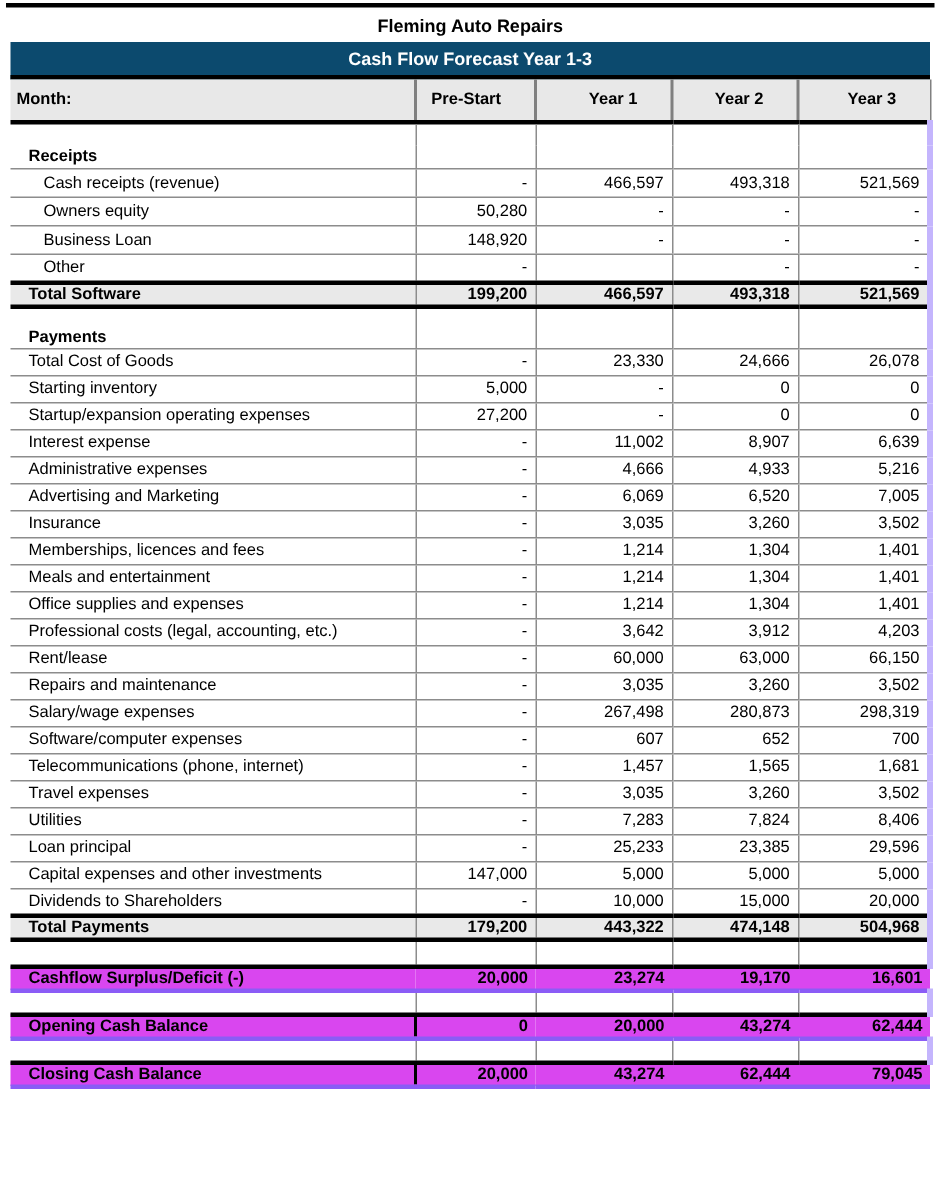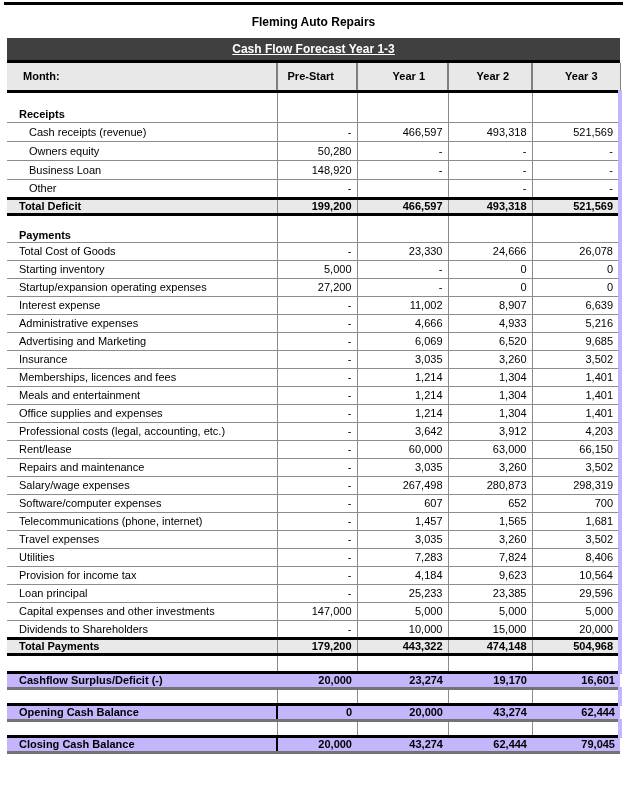--- a/index.html
+++ b/index.html
@@ -6,45 +6,44 @@
   html, body { background: #ffffff; }
   body {
     width: 626px; height: 802px;
     font-family: "Liberation Sans", sans-serif;
     color: #000;
     overflow: hidden;
   }
   .sheet { width: 613px; margin: 2px 0 0 7px; }
   .top-bar { height: 3px; background: #000; margin-left: -3px; width: 619px; }
   .title-row {
-    height: 33px; display: flex; align-items: center; justify-content: center;
+    height: 23px; display: flex; align-items: center; justify-content: center;
     font-weight: bold; font-size: 12px;
   }
   .banner {
     height: 25px; display: flex; align-items: center; justify-content: center;
     font-weight: bold; font-size: 12px; color: #fff;
-    background: #404040;
+    background: #0c4a6e;
     border-bottom: 3px solid #000;
-    text-decoration: underline;
   }
   table.cf {
     border-collapse: collapse; table-layout: fixed;
     width: 613px; font-size: 11px;
   }
   col.c-label { width: 270px; }
   col.c-p0 { width: 80px; }
   col.c-p1 { width: 91px; }
   col.c-p2 { width: 84px; }
   col.c-p3 { width: 88px; }
 
   thead th {
     background: #e8e8e8; height: 28px; font-weight: bold;
     border-bottom: 3px solid #000; vertical-align: middle;
   }
-  th.lbl { text-align: left; padding-left: 16px; }
+  th.lbl { text-align: left; padding-left: 4px; }
   th.num { text-align: right; padding-right: 22px; border-left: 2px solid #808080; }
   thead th:last-child { border-right: 1px solid #808080; margin-top: 25px; }
 
   td { vertical-align: middle; font-size: 11px; }
   td.lbl { text-align: left; padding-left: 12px; }
   td.lbl.indent { padding-left: 22px; }
   td.num { text-align: right; padding-right: 5px; border-left: 1px solid #8c8c8c; }
   td.num.last { border-right: 4px solid #c4b5fd; }
 
   tr.spacer16 td { height: 16px; }
@@ -57,22 +56,22 @@
 
   tr.data td { height: 18px; border-bottom: 1px solid #8c8c8c; }
   tr.data.tall td { height: 19px; }
 
   tr.total td {
     height: 16px; background: #e9e9e9; font-weight: bold;
     border-top: 3px solid #000; border-bottom: 3px solid #000;
   }
 
   tr.band td {
-    height: 16px; background: #c4b5fd; font-weight: bold;
-    border-top: 3px solid #000; border-bottom: 3px solid #737373;
+    height: 16px; background: #d946ef; font-weight: bold;
+    border-top: 3px solid #000; border-bottom: 3px solid #8b5cf6;
   }
   tr.band td.bnum { text-align: right; padding-right: 5px; }
   tr.band td.bnum.blackdiv { border-left: 2px solid #000; }
 </style>
 </head>
 <body>
 
 <div class="sheet">
   <div class="top-bar"></div>
   <div class="title-row">Fleming Auto Repairs</div>
@@ -132,21 +131,21 @@
           <td class="num last">-</td>
         </tr>
         <tr class="data tall">
           <td class="lbl indent">Other</td>
           <td class="num">-</td>
           <td class="num"></td>
           <td class="num">-</td>
           <td class="num last">-</td>
         </tr>
         <tr class="total">
-          <td class="lbl">Total Deficit</td>
+          <td class="lbl">Total Software</td>
           <td class="num">199,200</td>
           <td class="num">466,597</td>
           <td class="num">493,318</td>
           <td class="num last">521,569</td>
         </tr>
         <tr class="spacer14">
           <td class="lbl"></td>
           <td class="num"></td>
           <td class="num"></td>
           <td class="num"></td>
@@ -192,21 +191,21 @@
           <td class="num">-</td>
           <td class="num">4,666</td>
           <td class="num">4,933</td>
           <td class="num last">5,216</td>
         </tr>
         <tr class="data">
           <td class="lbl">Advertising and Marketing</td>
           <td class="num">-</td>
           <td class="num">6,069</td>
           <td class="num">6,520</td>
-          <td class="num last">9,685</td>
+          <td class="num last">7,005</td>
         </tr>
         <tr class="data">
           <td class="lbl">Insurance</td>
           <td class="num">-</td>
           <td class="num">3,035</td>
           <td class="num">3,260</td>
           <td class="num last">3,502</td>
         </tr>
         <tr class="data">
           <td class="lbl">Memberships, licences and fees</td>
@@ -277,27 +276,20 @@
           <td class="num">3,035</td>
           <td class="num">3,260</td>
           <td class="num last">3,502</td>
         </tr>
         <tr class="data">
           <td class="lbl">Utilities</td>
           <td class="num">-</td>
           <td class="num">7,283</td>
           <td class="num">7,824</td>
           <td class="num last">8,406</td>
-        </tr>
-        <tr class="data">
-          <td class="lbl">Provision for income tax</td>
-          <td class="num">-</td>
-          <td class="num">4,184</td>
-          <td class="num">9,623</td>
-          <td class="num last">10,564</td>
         </tr>
         <tr class="data">
           <td class="lbl">Loan principal</td>
           <td class="num">-</td>
           <td class="num">25,233</td>
           <td class="num">23,385</td>
           <td class="num last">29,596</td>
         </tr>
         <tr class="data">
           <td class="lbl">Capital expenses and other investments</td>

